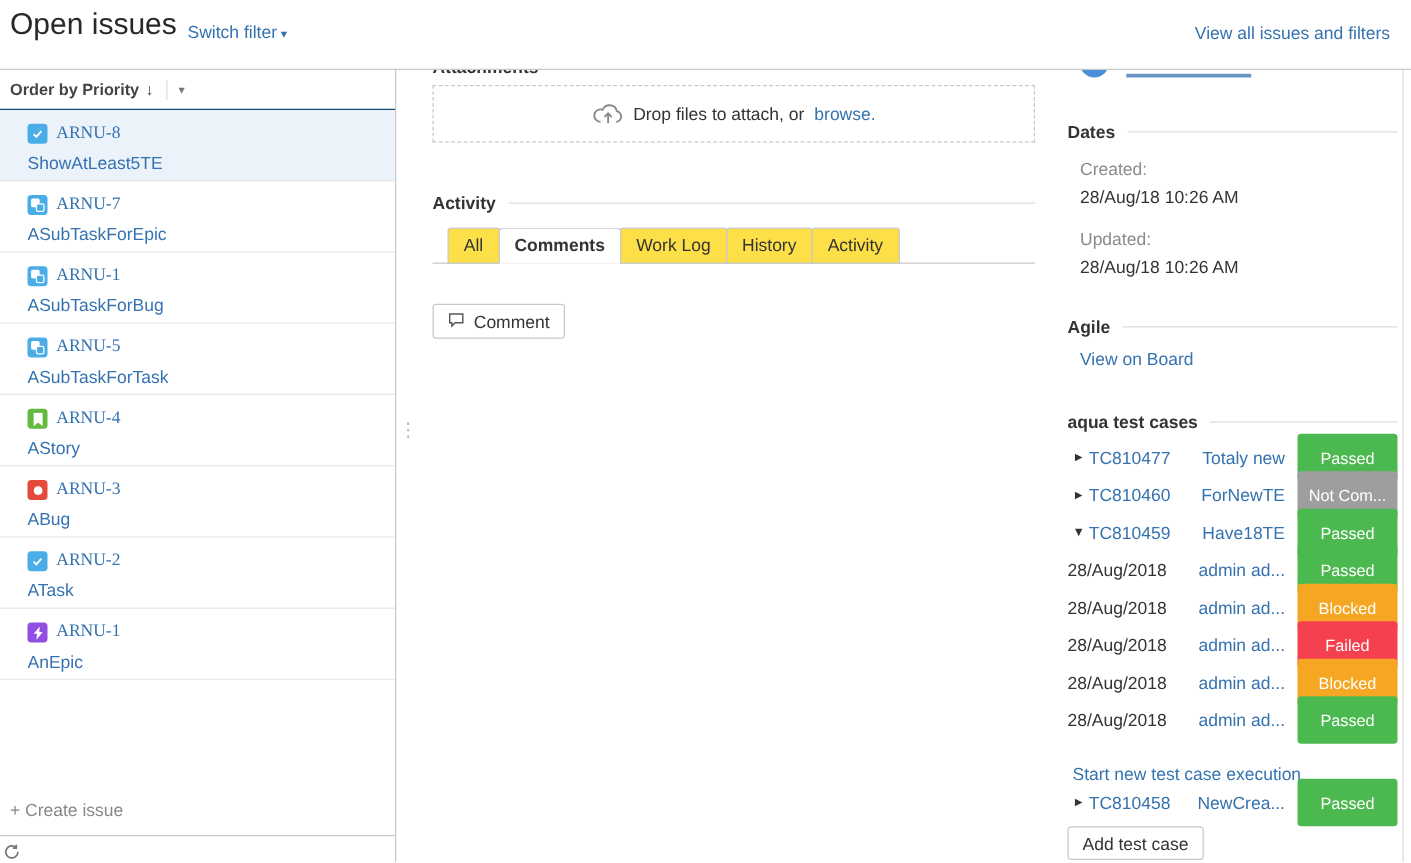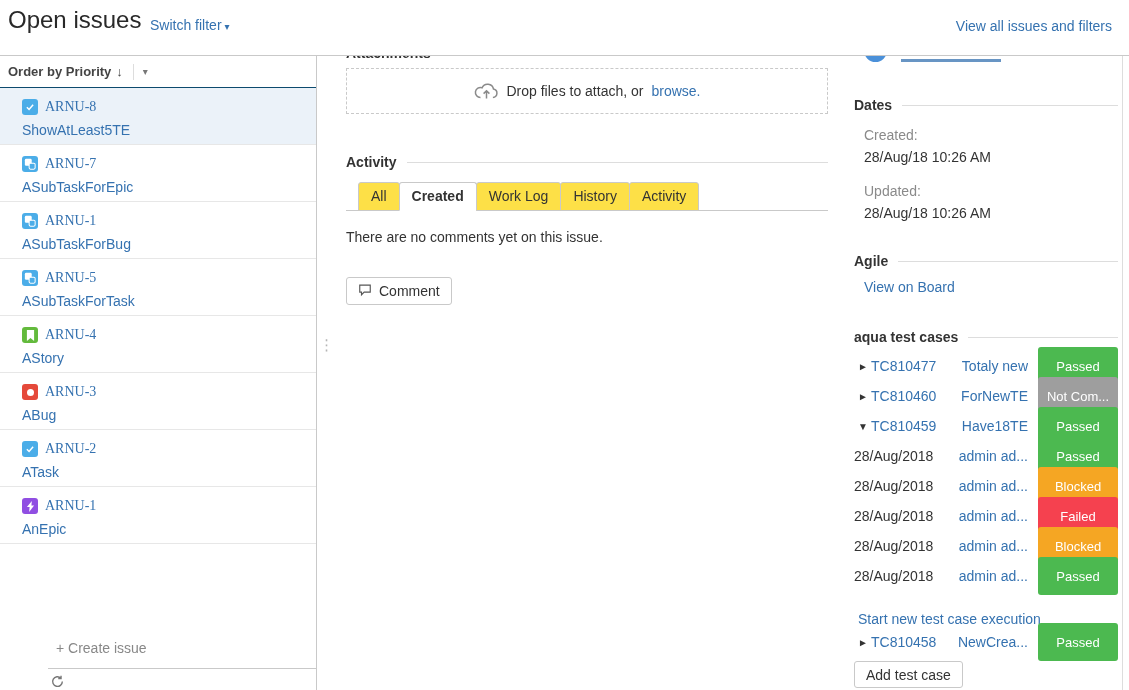--- a/index.html
+++ b/index.html
@@ -36,21 +36,21 @@
   .type-icon { width:16px; height:16px; border-radius:3px; margin-right:7px; flex:0 0 16px;
                display:inline-flex; align-items:center; justify-content:center; }
   .ti-task, .ti-subtask { background:#4BADE8; }
   .ti-story { background:#63BA3C; }
   .ti-bug { background:#E5493A; }
   .ti-epic { background:#904EE2; }
   .bug-dot { width:7px; height:7px; border-radius:50%; background:#fff; }
   .issue-key, .issue-summary { color:#3572b0; font-size:14px; }
   .issue-summary { display:block; line-height:20px; margin-top:2px;
                    white-space:nowrap; overflow:hidden; }
-  .sidebar-bottom { margin-top:auto;padding-left:48px; }
+  .sidebar-bottom { margin-top:auto; }
   .create-issue { padding:0 8px 12px; color:#888; font-size:14px; cursor:pointer; }
   .sidebar-footer { border-top:1px solid #c9c9c9; height:22px; padding:6px 0 0 3px; }
 
   
   .drag-handle { position:absolute; left:319px; top:341px; color:#b5b5b5; font-size:15px;
                  line-height:8px; cursor:col-resize; letter-spacing:0; }
 
   
   .main { width:524px; padding-left:29px; position:relative; }
   .clipped-heading { height:7px; overflow:hidden; width:482px; }
@@ -238,27 +238,26 @@
       <a class="link">browse.</a>
     </div>
 
     <div class="section-heading">
       <span>Activity</span>
         <span class="rule"></span>
     </div>
 
     <div class="tabs">
       <span class="tab">All</span>
-      <span class="tab active">Created</span>
+      <span class="tab active">Comments</span>
       <span class="tab">Work Log</span>
       <span class="tab">History</span>
       <span class="tab">Activity</span>
     </div>
 
-    <p class="empty-msg">There are no comments yet on this issue.</p>
 
     <button class="btn comment-btn">
       <span><svg width="14" height="14" viewBox="0 0 16 16">
             <path d="M2 2.5 h12 v8 h-7 l-3 3 v-3 h-2 z" fill="none" stroke="#555" stroke-width="1.3"></path>
           </svg></span>
       <span>Comment</span>
     </button>
   </main>
 
   <aside class="details">

